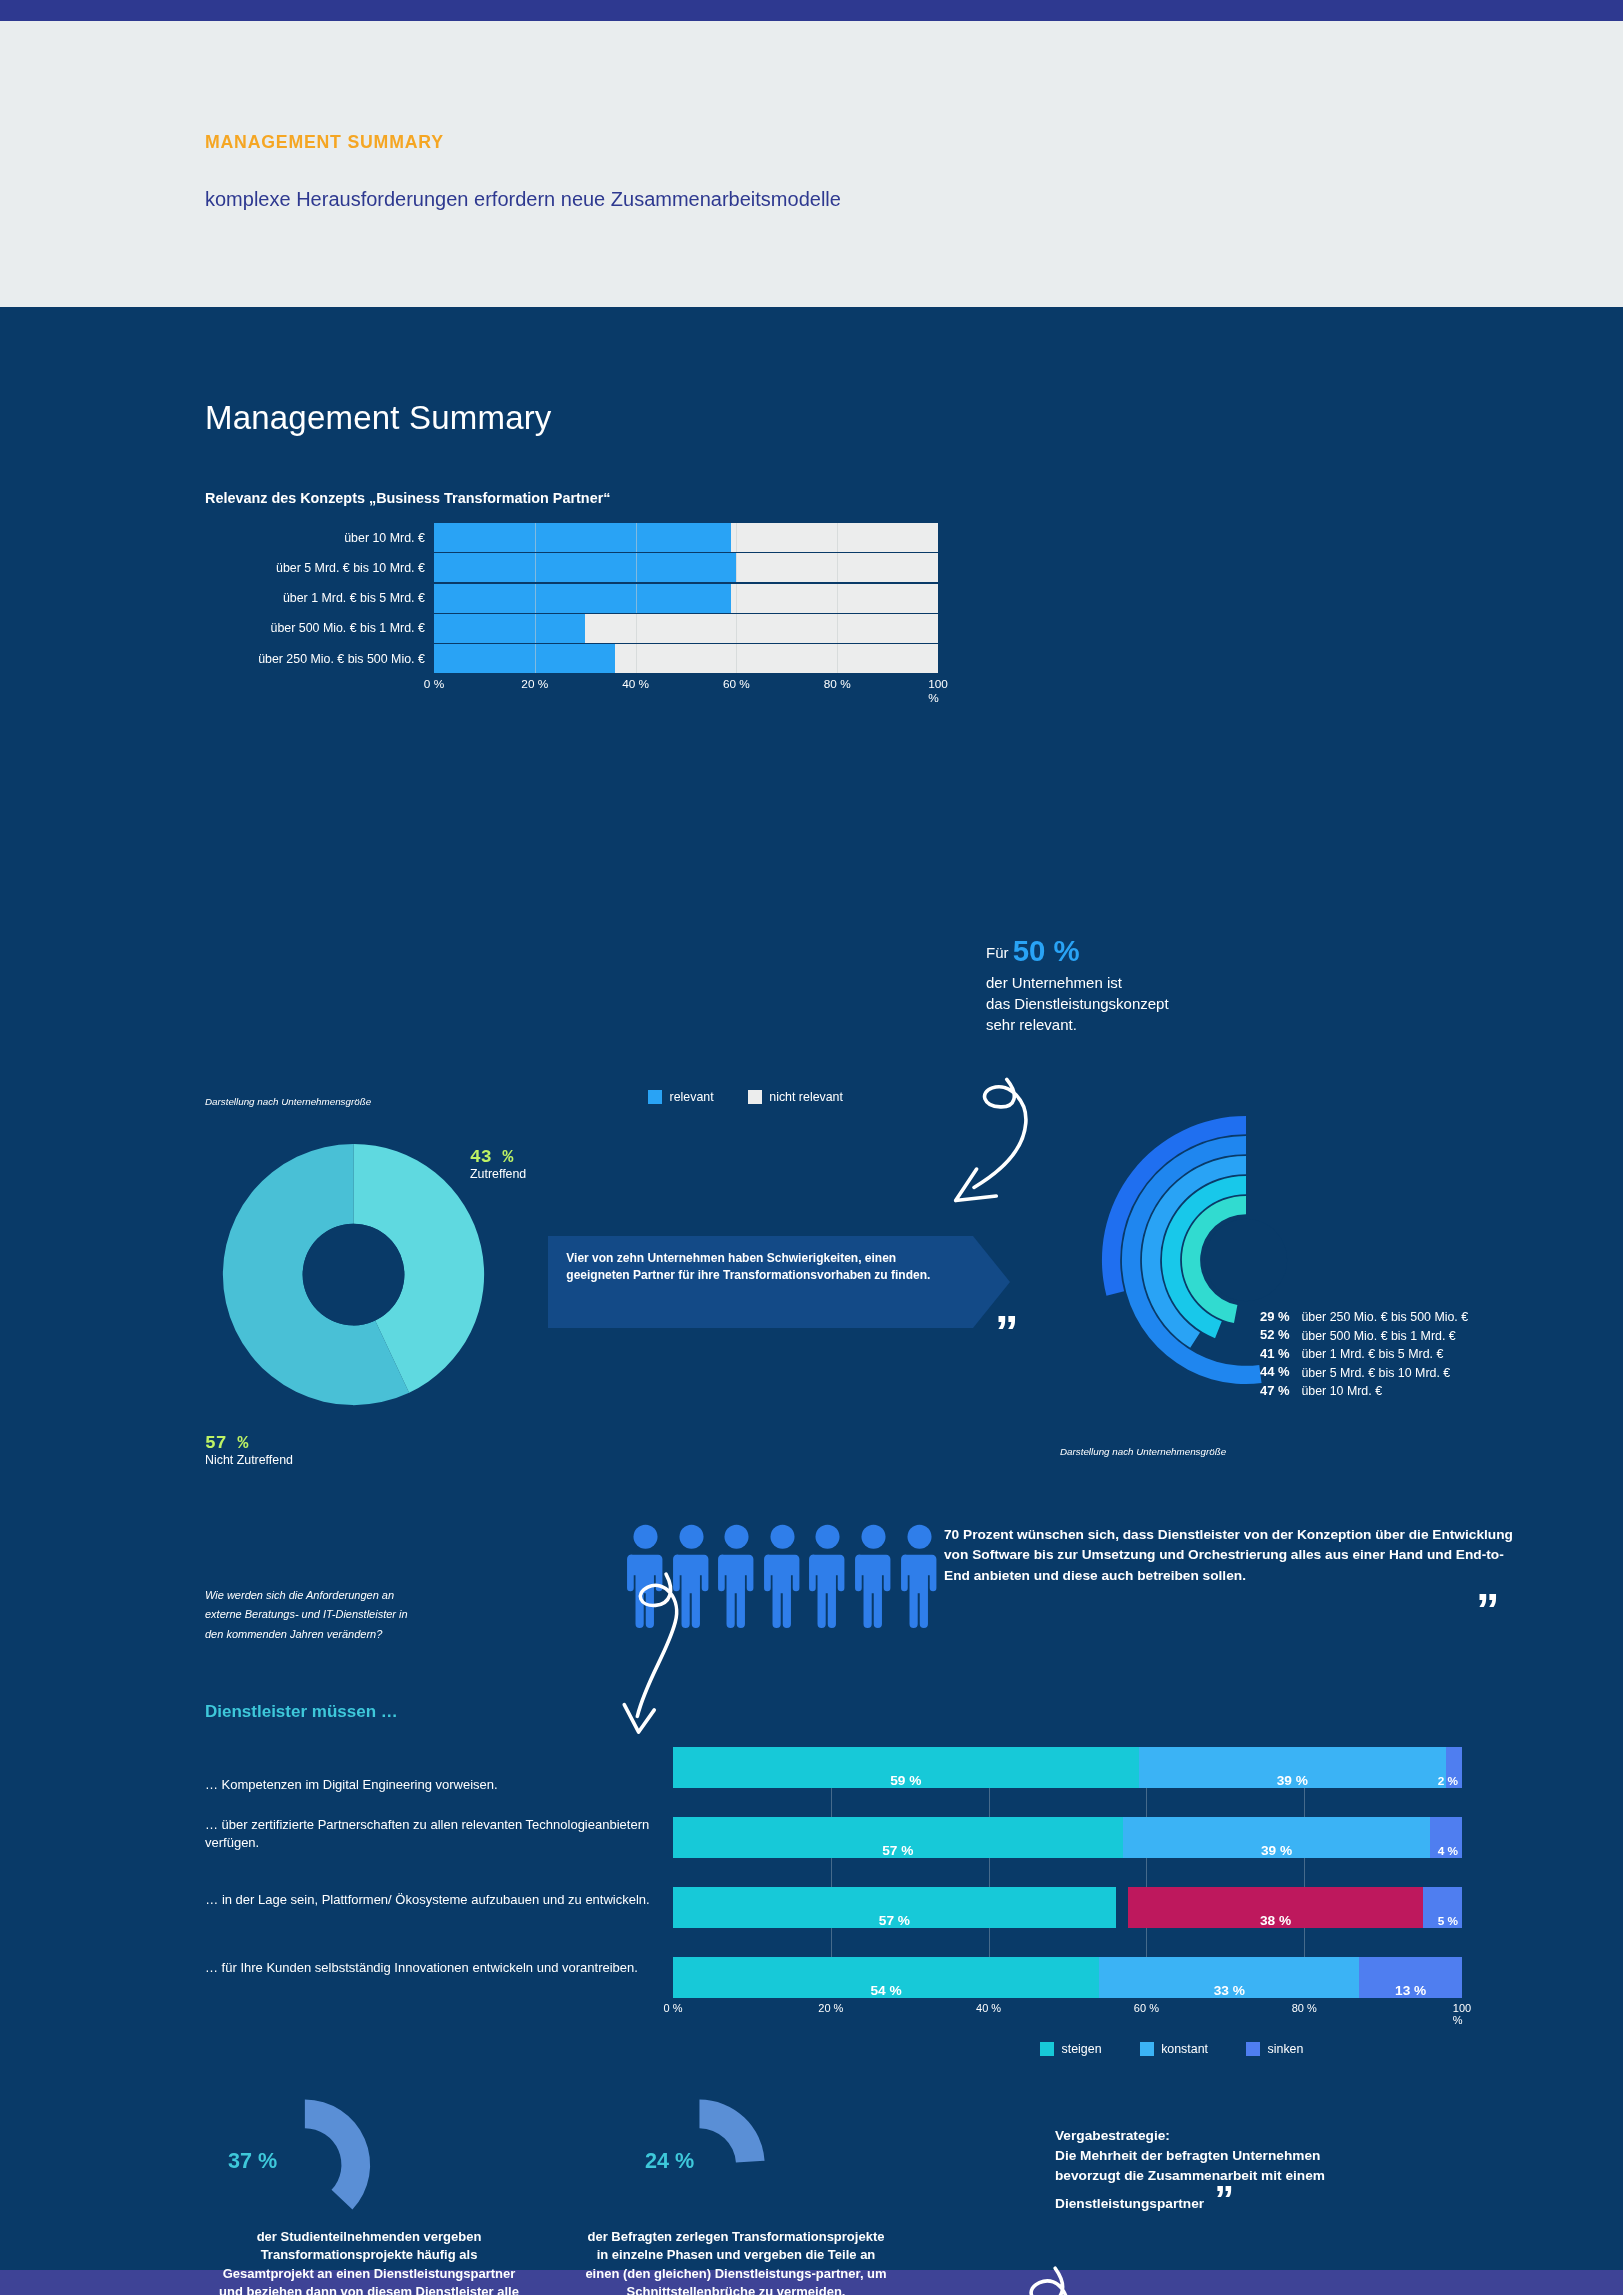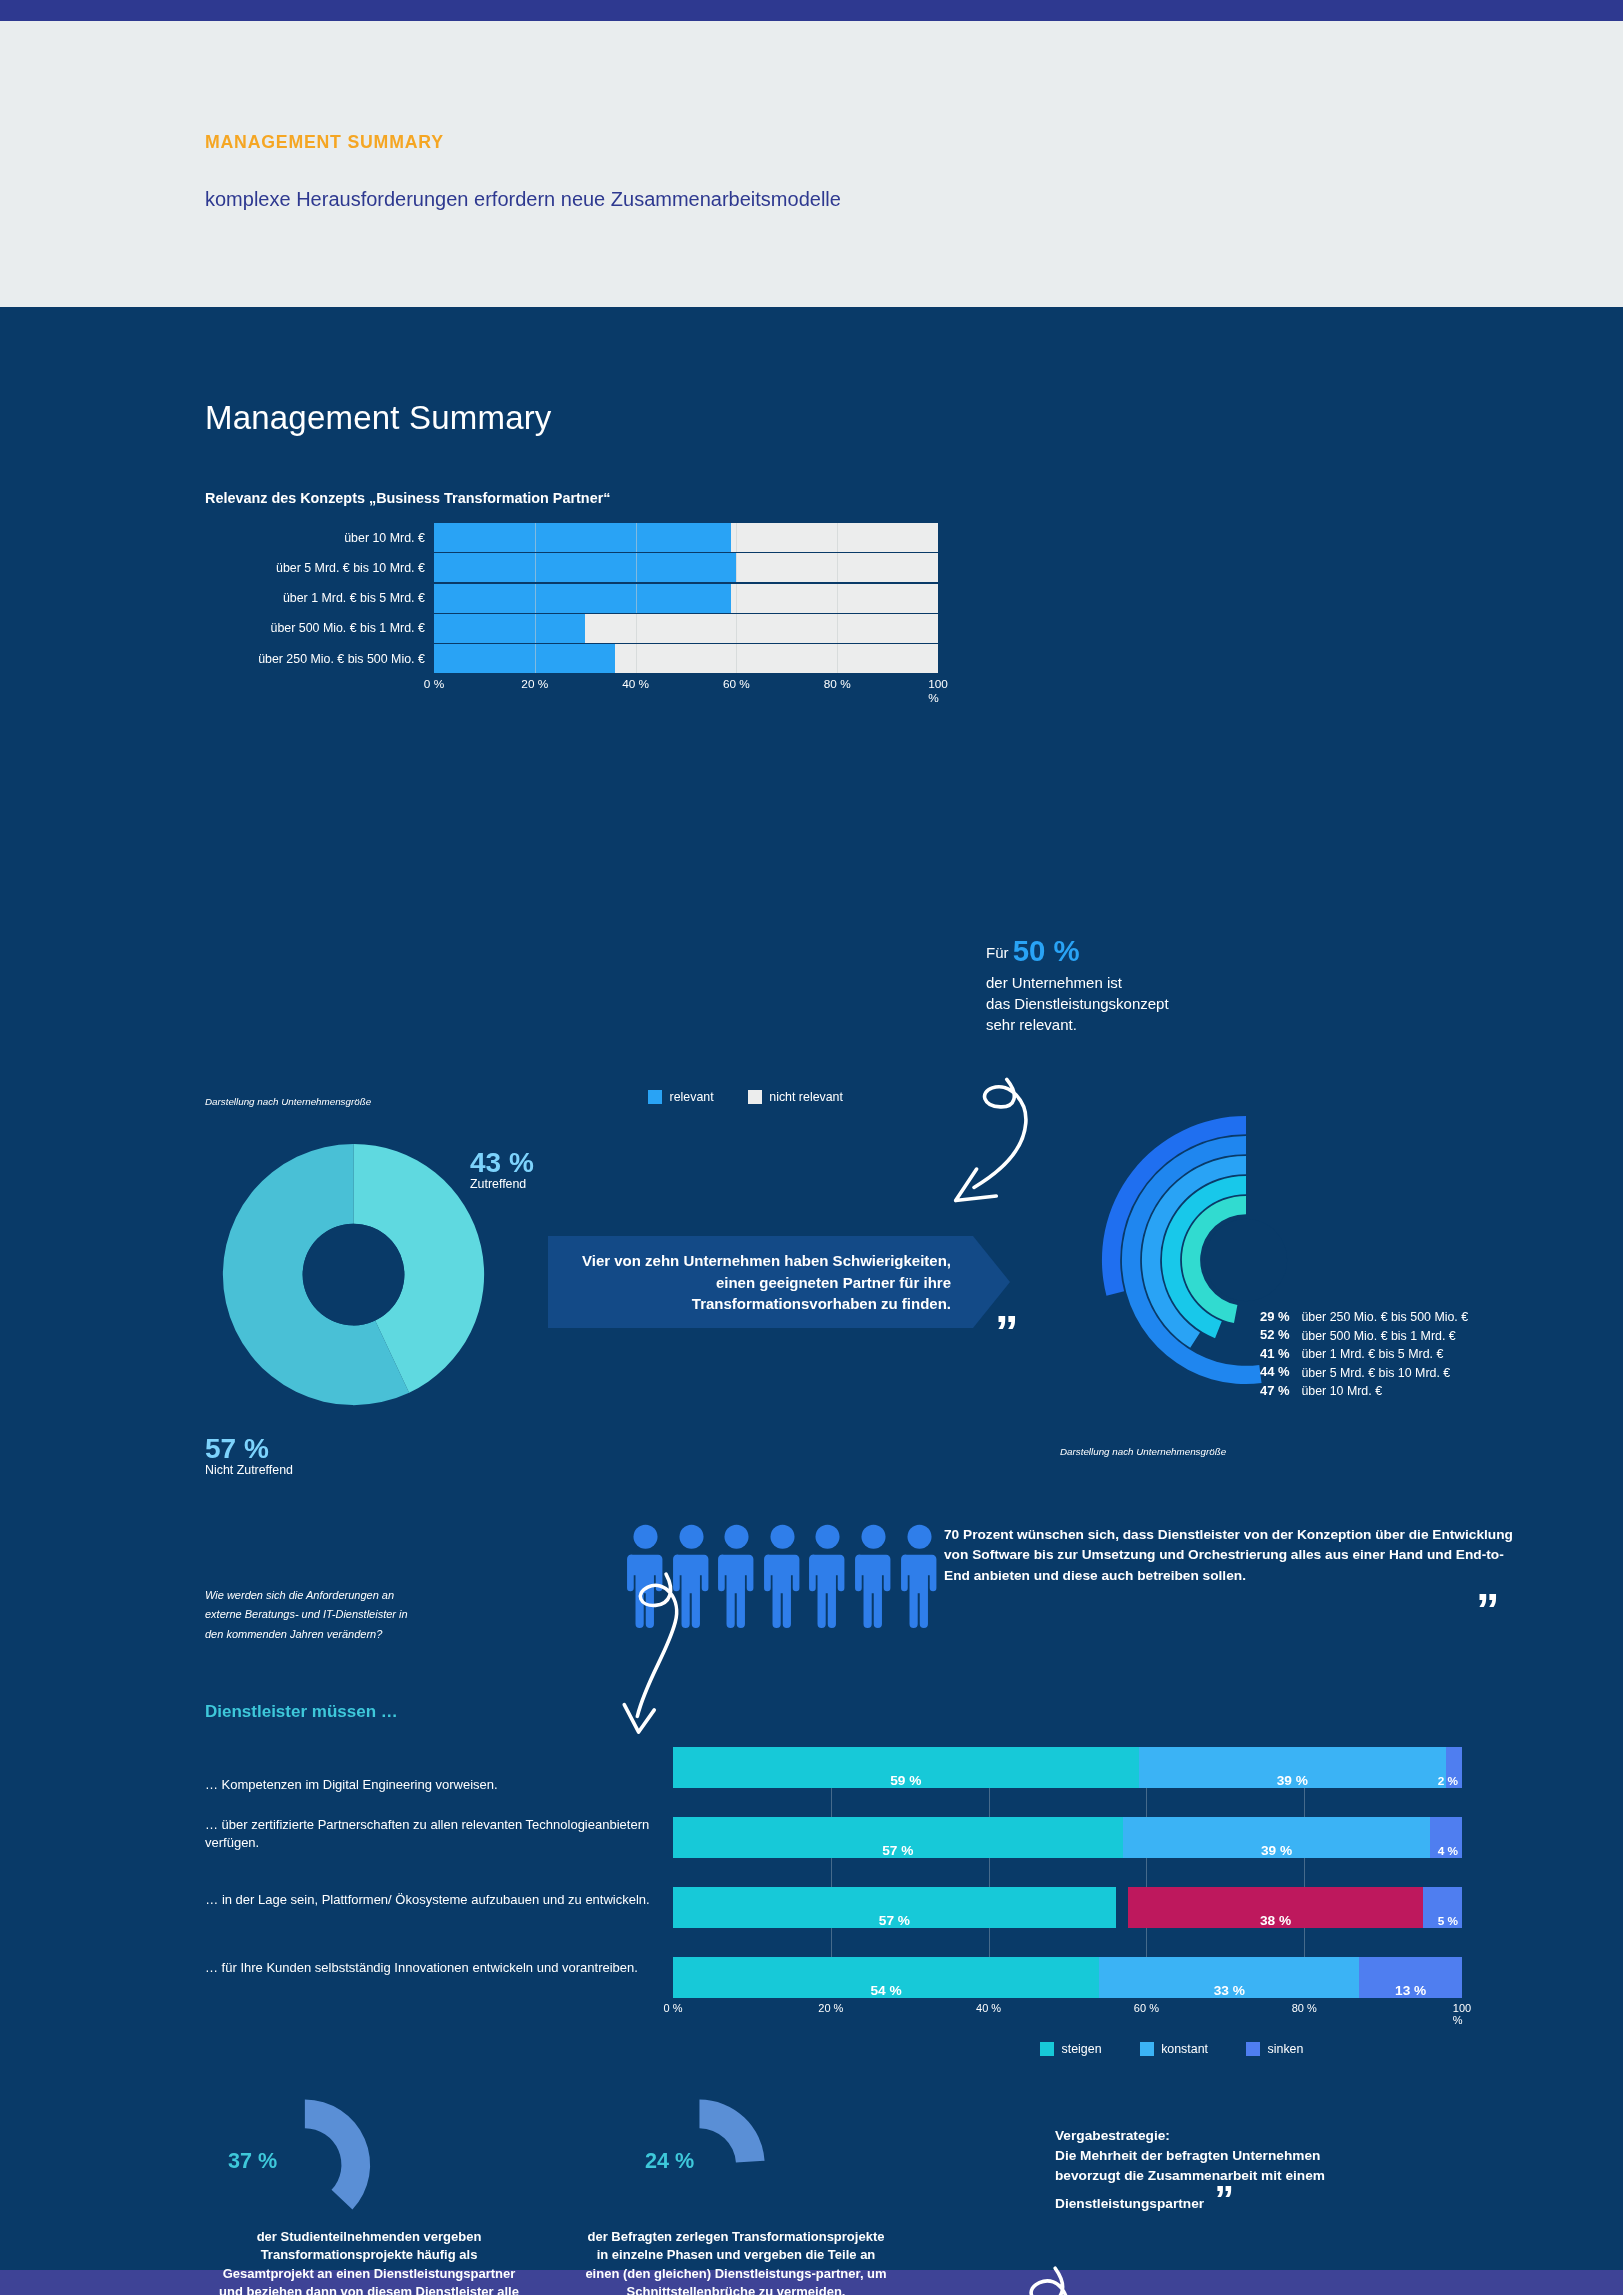--- a/index.html
+++ b/index.html
@@ -71,32 +71,31 @@
   .legend-row{display:flex;gap:34px;align-items:center;}
   .lg{display:flex;align-items:center;gap:7.2px;color:#fff;font-size:12.4px;}
   .sw{width:14.4px;height:14.4px;display:inline-block;}
 
   
   .fifty{left:986px;top:623px;color:#ffffff;font-size:15px;line-height:1.42;}
   .fifty .big{color:#29a3f5;font-size:29.4px;font-weight:bold;vertical-align:-2.6px;}
 
   
   .donut-wrap{left:216px;top:830px;width:275px;height:275px;}
-  .pct-big{font-size:28px;font-weight:bold;color:#7dd3fc;line-height:1.05;}
+  .pct-big{font-size:18px;font-weight:bold;color:#bef264;line-height:1.05;font-family:Liberation Mono, monospace;}
   .pct-sub{font-size:12.4px;color:#ffffff;}
   .d43{left:470px;top:841px;text-align:left;}
   .d57{left:205px;top:1127px;text-align:left;}
 
   
   .callout{
     left:548px;top:929px;width:462px;height:92px;
-    background:#134a87;color:#fff;font-size:15px;font-weight:bold;line-height:1.42;
+    background:#134a87;color:#fff;font-size:12px;font-weight:bold;line-height:1.42;
     box-sizing:border-box;padding:14.4px 59px 14.4px 18.3px;
     clip-path:polygon(0 0, calc(100% - 37px) 0, 100% 50%, calc(100% - 37px) 100%, 0 100%);
-    text-align:right;
   }
   .quote-mark{color:#ffffff;font-weight:bold;line-height:.72;}
 
   
   .rings{left:1099px;top:806px;width:294px;height:294px;}
   .rings-legend{left:1260px;top:1001px;display:flex;gap:11.8px;}
   .rl-vals{display:flex;flex-direction:column;align-items:flex-end;}
   .rl-names{display:flex;flex-direction:column;}
   .rl-v{color:#ffffff;font-size:13px;font-weight:bold;line-height:1.42;}
   .rl-n{color:#ffffff;font-size:12.4px;line-height:1.5;white-space:nowrap;}

